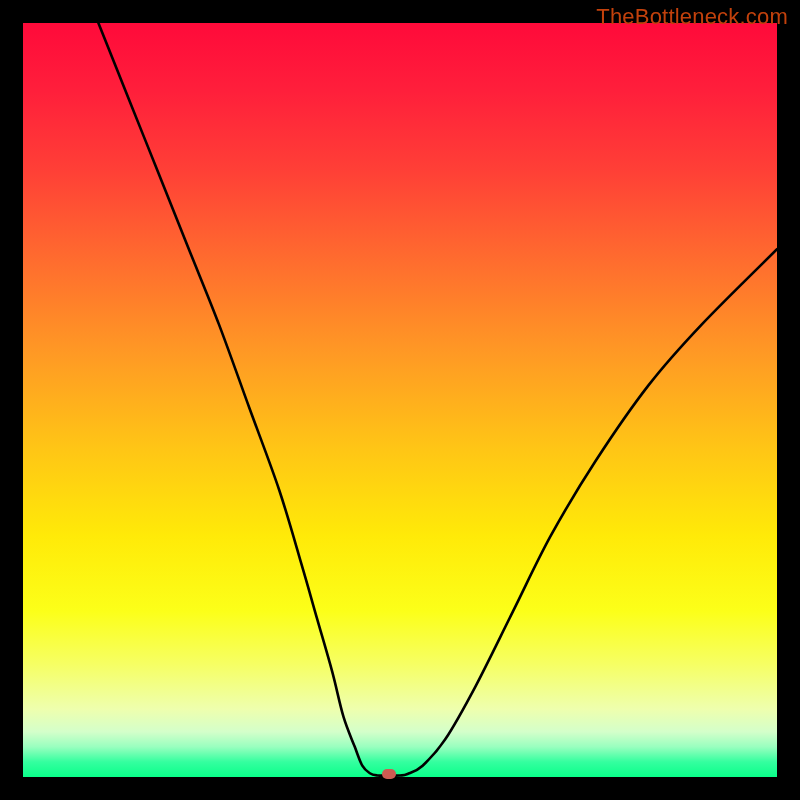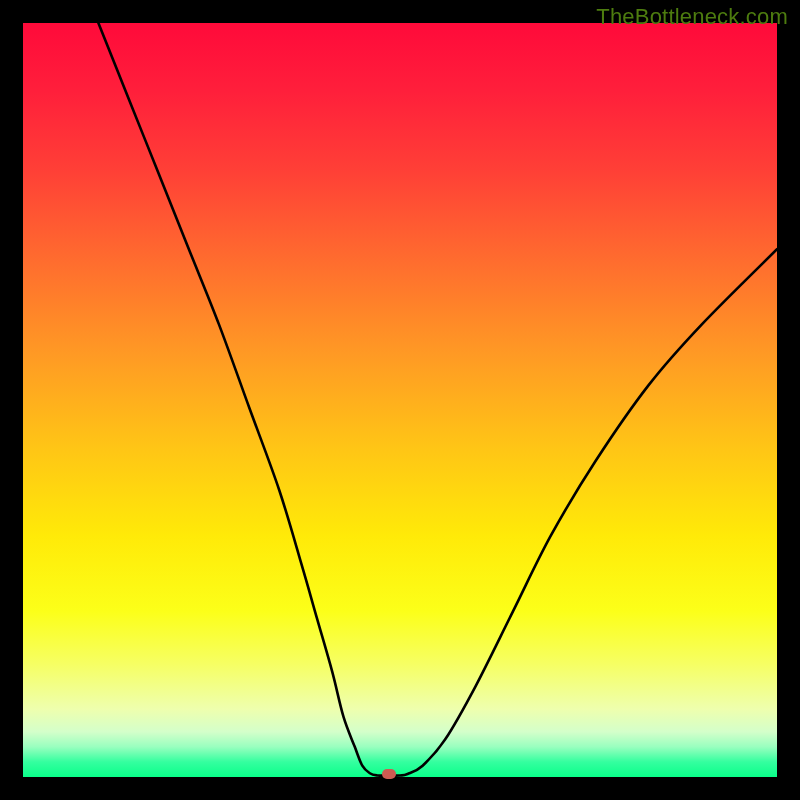--- a/index.html
+++ b/index.html
@@ -37,21 +37,21 @@
       #d4ffca 94%,
       #99ffbf 96%,
       #34ff9f 98%,
       #0aff8a 100%
     );
   }
   .watermark {
     position: absolute;
     top: 4px;
     right: 12px;
-    color: #4d7c0f;
+    color: #c2410c;
     font-size: 22px;
     font-weight: 400;
     letter-spacing: 0.2px;
     user-select: none;
   }
   svg.curve {
     position: absolute;
     left: 0;
     top: 0;
     width: 754px;

